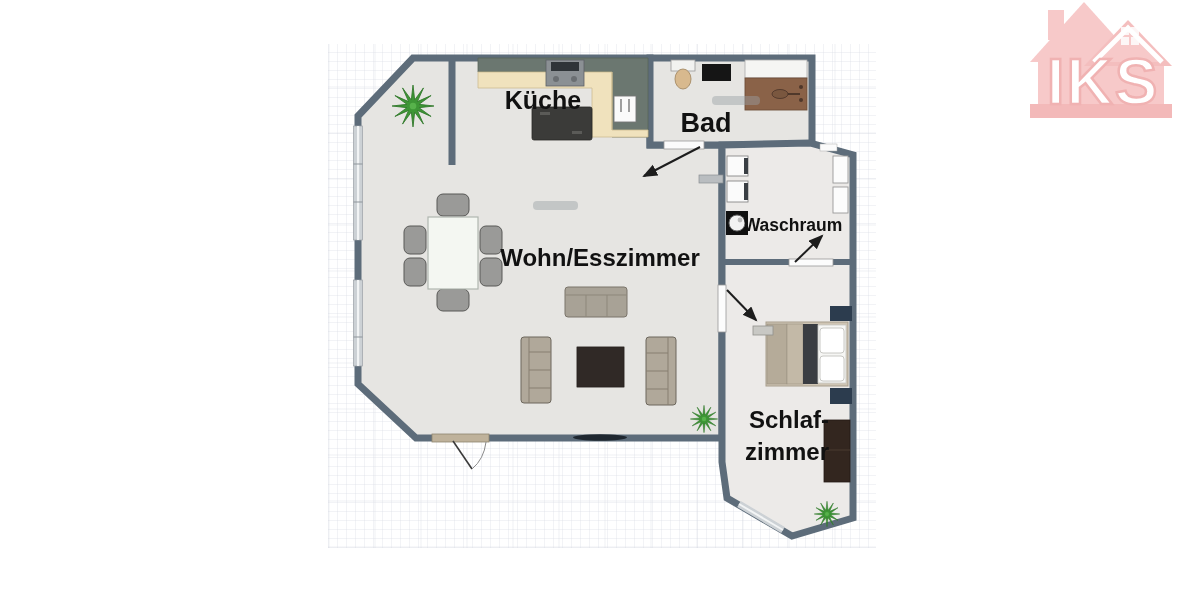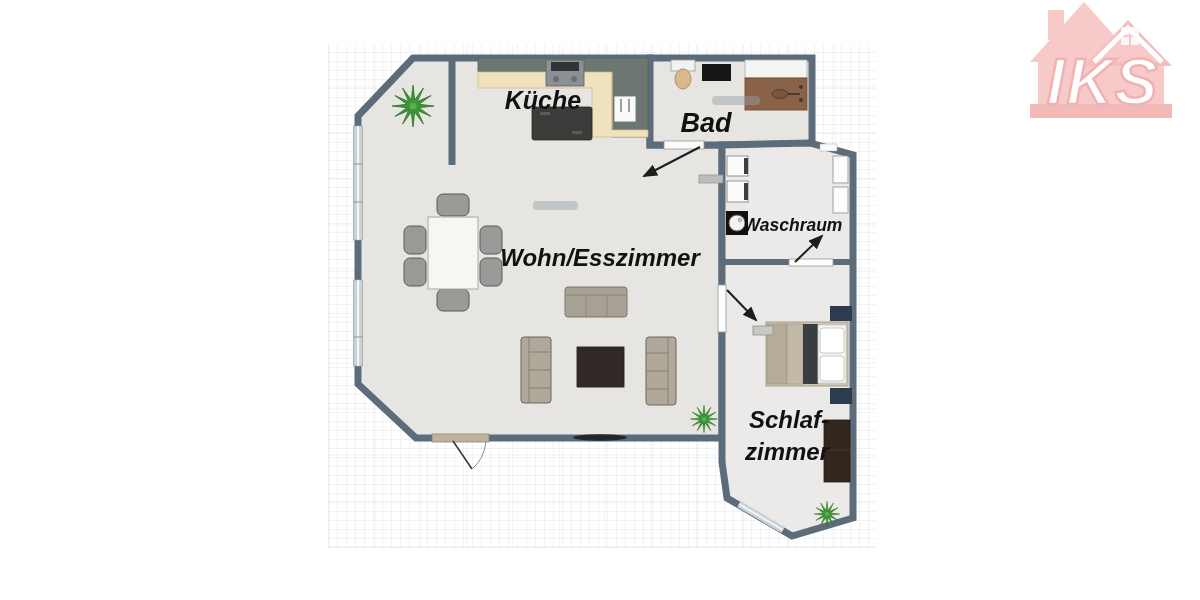--- a/index.html
+++ b/index.html
@@ -1,19 +1,18 @@
 <!DOCTYPE html>
 <html><head>
 <meta charset="utf-8">
 <style>
   html,body{margin:0;padding:0;background:#ffffff;}
   .canvas{
     position:relative;width:1200px;height:600px;background:#ffffff;overflow:hidden;
     font-family:"Liberation Sans",sans-serif;
-    font-style:italic;
   }
   .grid-patch{
     position:absolute;left:328px;top:44px;width:548px;height:504px;
     background:
       repeating-linear-gradient(90deg, rgba(120,130,160,.20) 0 1px, transparent 1px 9px),
       repeating-linear-gradient(0deg,  rgba(120,130,160,.20) 0 1px, transparent 1px 9px),
       repeating-linear-gradient(90deg, rgba(120,130,160,.12) 0 2px, transparent 2px 46px),
       repeating-linear-gradient(0deg,  rgba(120,130,160,.12) 0 2px, transparent 2px 46px);
     opacity:.45;
   }

